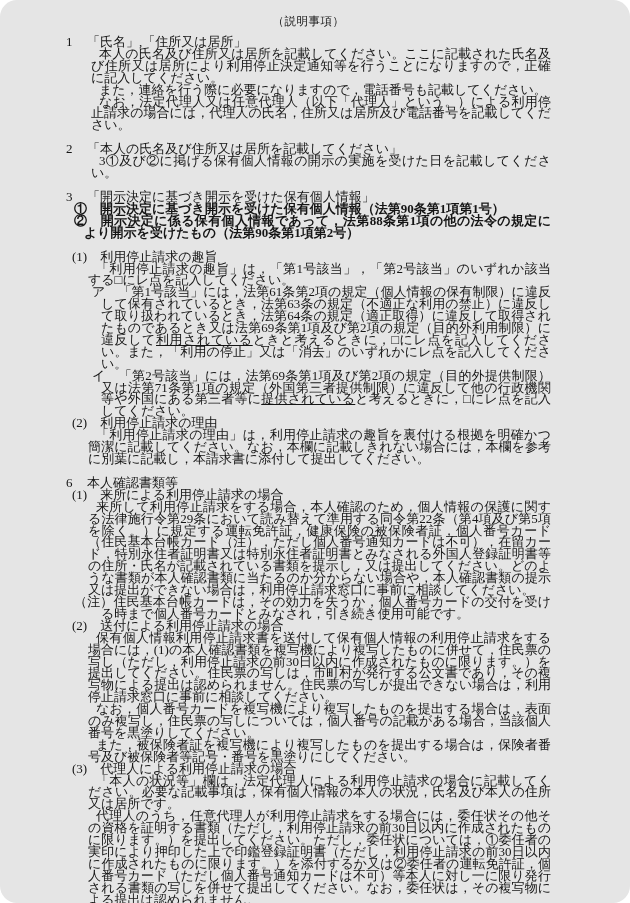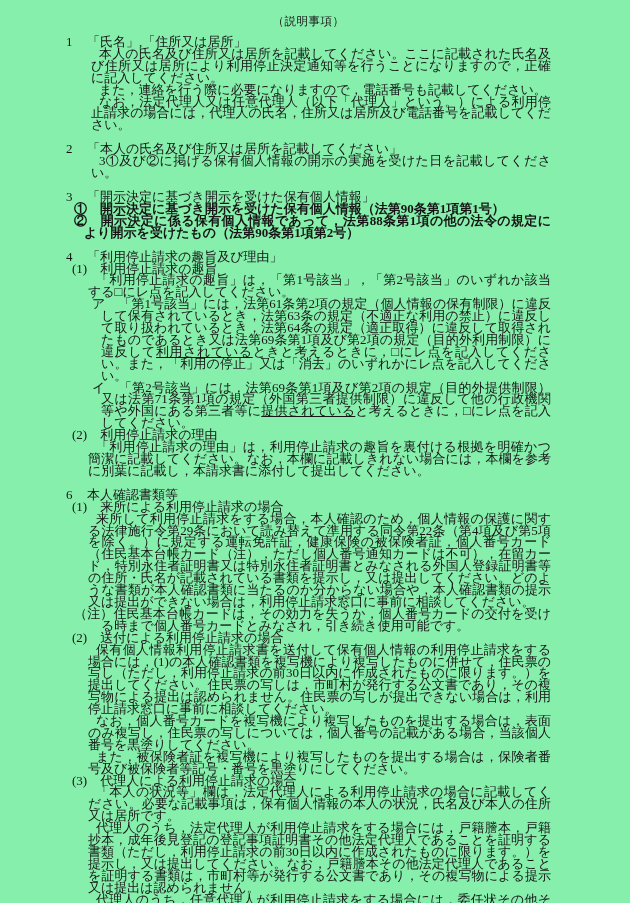--- a/index.html
+++ b/index.html
@@ -11,23 +11,24 @@
     width: 630px;
     height: 903px;
     font-family: "Liberation Serif", "DejaVu Serif", serif;
     color: #151515;
   }
   .page {
     position: relative;
     box-sizing: border-box;
     width: 630px;
     height: 903px;
-    background: #86efac;
+    background: #e5e5e5;
     padding: 14px 79px 10px 66px;
     overflow: hidden;
+    border-radius: 17px;
   }
   .doc-title {
     font-size: 11.5px;
     font-weight: normal;
     line-height: 14px;
     text-align: center;
     letter-spacing: 0.5px;
     margin: 0 0 8px 0;
   }
   .section { margin-top: 12px; }
@@ -64,36 +65,34 @@
       <section class="section">
         <p class="sec-head"><span class="sec-num">2</span><span class="sec-title">「本人の氏名及び住所又は居所を記載してください」</span></p>
         <p class="para1">3①及び②に掲げる保有個人情報の開示の実施を受けた日を記載してください。</p>
       </section>
       <section class="section">
         <p class="sec-head"><span class="sec-num">3</span><span class="sec-title">「開示決定に基づき開示を受けた保有個人情報」</span></p>
         <p class="item1">①　開示決定に基づき開示を受けた保有個人情報（法第90条第1項第1号）</p>
         <p class="item1">②　開示決定に係る保有個人情報であって，法第88条第1項の他の法令の規定により開示を受けたもの（法第90条第1項第2号）</p>
       </section>
       <section class="section">
-        <p class="sec-head"><span class="sec-num">4</span><span class="sec-title">「利用停止請求の趣旨及び理由」</span></p>
         <p class="subhead">(1)　利用停止請求の趣旨</p>
         <p class="para2">「利用停止請求の趣旨」は，「第1号該当」，「第2号該当」のいずれか該当する□にレ点を記入してください。</p>
         <p class="item2">ア　「第1号該当」には，法第61条第2項の規定（個人情報の保有制限）に違反して保有されているとき，法第63条の規定（不適正な利用の禁止）に違反して取り扱われているとき，法第64条の規定（適正取得）に違反して取得されたものであるとき又は法第69条第1項及び第2項の規定（目的外利用制限）に違反して<u>利用されている</u>ときと考えるときに，□にレ点を記入してください。また，「利用の停止」又は「消去」のいずれかにレ点を記入してください。</p>
         <p class="item2">イ　「第2号該当」には，法第69条第1項及び第2項の規定（目的外提供制限）又は法第71条第1項の規定（外国第三者提供制限）に違反して他の行政機関等や外国にある第三者等に<u>提供されている</u>と考えるときに，□にレ点を記入してください。</p>
         <p class="subhead">(2)　利用停止請求の理由</p>
         <p class="para2">「利用停止請求の理由」は，利用停止請求の趣旨を裏付ける根拠を明確かつ簡潔に記載してください。なお，本欄に記載しきれない場合には，本欄を参考に別葉に記載し，本請求書に添付して提出してください。</p>
       </section>
       <section class="section">
         <p class="sec-head"><span class="sec-num">6</span><span class="sec-title">本人確認書類等</span></p>
         <p class="subhead">(1)　来所による利用停止請求の場合</p>
         <p class="para2">来所して利用停止請求をする場合，本人確認のため，個人情報の保護に関する法律施行令第29条において読み替えて準用する同令第22条（第4項及び第5項を除く。）に規定する運転免許証，健康保険の被保険者証，個人番号カード（住民基本台帳カード（注），ただし個人番号通知カードは不可），在留カード，特別永住者証明書又は特別永住者証明書とみなされる外国人登録証明書等の住所・氏名が記載されている書類を提示し，又は提出してください。どのような書類が本人確認書類に当たるのか分からない場合や，本人確認書類の提示又は提出ができない場合は，利用停止請求窓口に事前に相談してください。</p>
         <p class="note">（注）住民基本台帳カードは，その効力を失うか，個人番号カードの交付を受ける時まで個人番号カードとみなされ，引き続き使用可能です。</p>
         <p class="subhead">(2)　送付による利用停止請求の場合</p>
         <p class="para2">保有個人情報利用停止請求書を送付して保有個人情報の利用停止請求をする場合には，(1)の本人確認書類を複写機により複写したものに併せて，住民票の写し（ただし，利用停止請求の前30日以内に作成されたものに限ります。）を提出してください。住民票の写しは，市町村が発行する公文書であり，その複写物による提出は認められません。住民票の写しが提出できない場合は，利用停止請求窓口に事前に相談してください。</p>
         <p class="para2">なお，個人番号カードを複写機により複写したものを提出する場合は，表面のみ複写し，住民票の写しについては，個人番号の記載がある場合，当該個人番号を黒塗りしてください。</p>
         <p class="para2">また，被保険者証を複写機により複写したものを提出する場合は，保険者番号及び被保険者等記号・番号を黒塗りにしてください。</p>
         <p class="subhead">(3)　代理人による利用停止請求の場合</p>
         <p class="para2">「本人の状況等」欄は，法定代理人による利用停止請求の場合に記載してください。必要な記載事項は，保有個人情報の本人の状況，氏名及び本人の住所又は居所です。</p>
-        <p class="para2">代理人のうち，法定代理人が利用停止請求をする場合には，戸籍謄本，戸籍抄本，成年後見登記の登記事項証明書その他法定代理人であることを証明する書類（ただし，利用停止請求の前30日以内に作成されたものに限ります。）を提示し，又は提出してください。なお，戸籍謄本その他法定代理人であることを証明する書類は，市町村等が発行する公文書であり，その複写物による提示又は提出は認められません。</p>
         <p class="para2">代理人のうち，任意代理人が利用停止請求をする場合には，委任状その他その資格を証明する書類（ただし，利用停止請求の前30日以内に作成されたものに限ります。）を提出してください。ただし，委任状については，①委任者の実印により押印した上で印鑑登録証明書（ただし，利用停止請求の前30日以内に作成されたものに限ります。）を添付するか又は②委任者の運転免許証，個人番号カード（ただし個人番号通知カードは不可）等本人に対し一に限り発行される書類の写しを併せて提出してください。なお，委任状は，その複写物による提出は認められません。</p>
       </section>
     </div>
 </div>
 
 </body></html>

